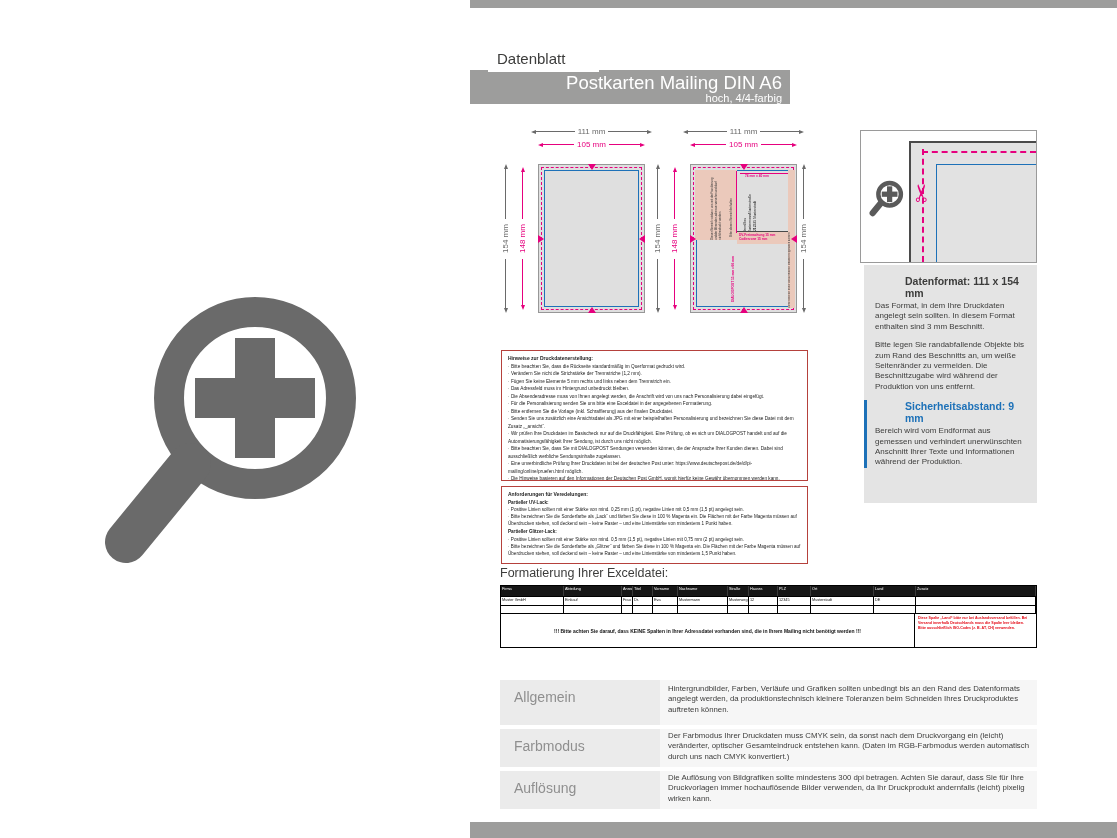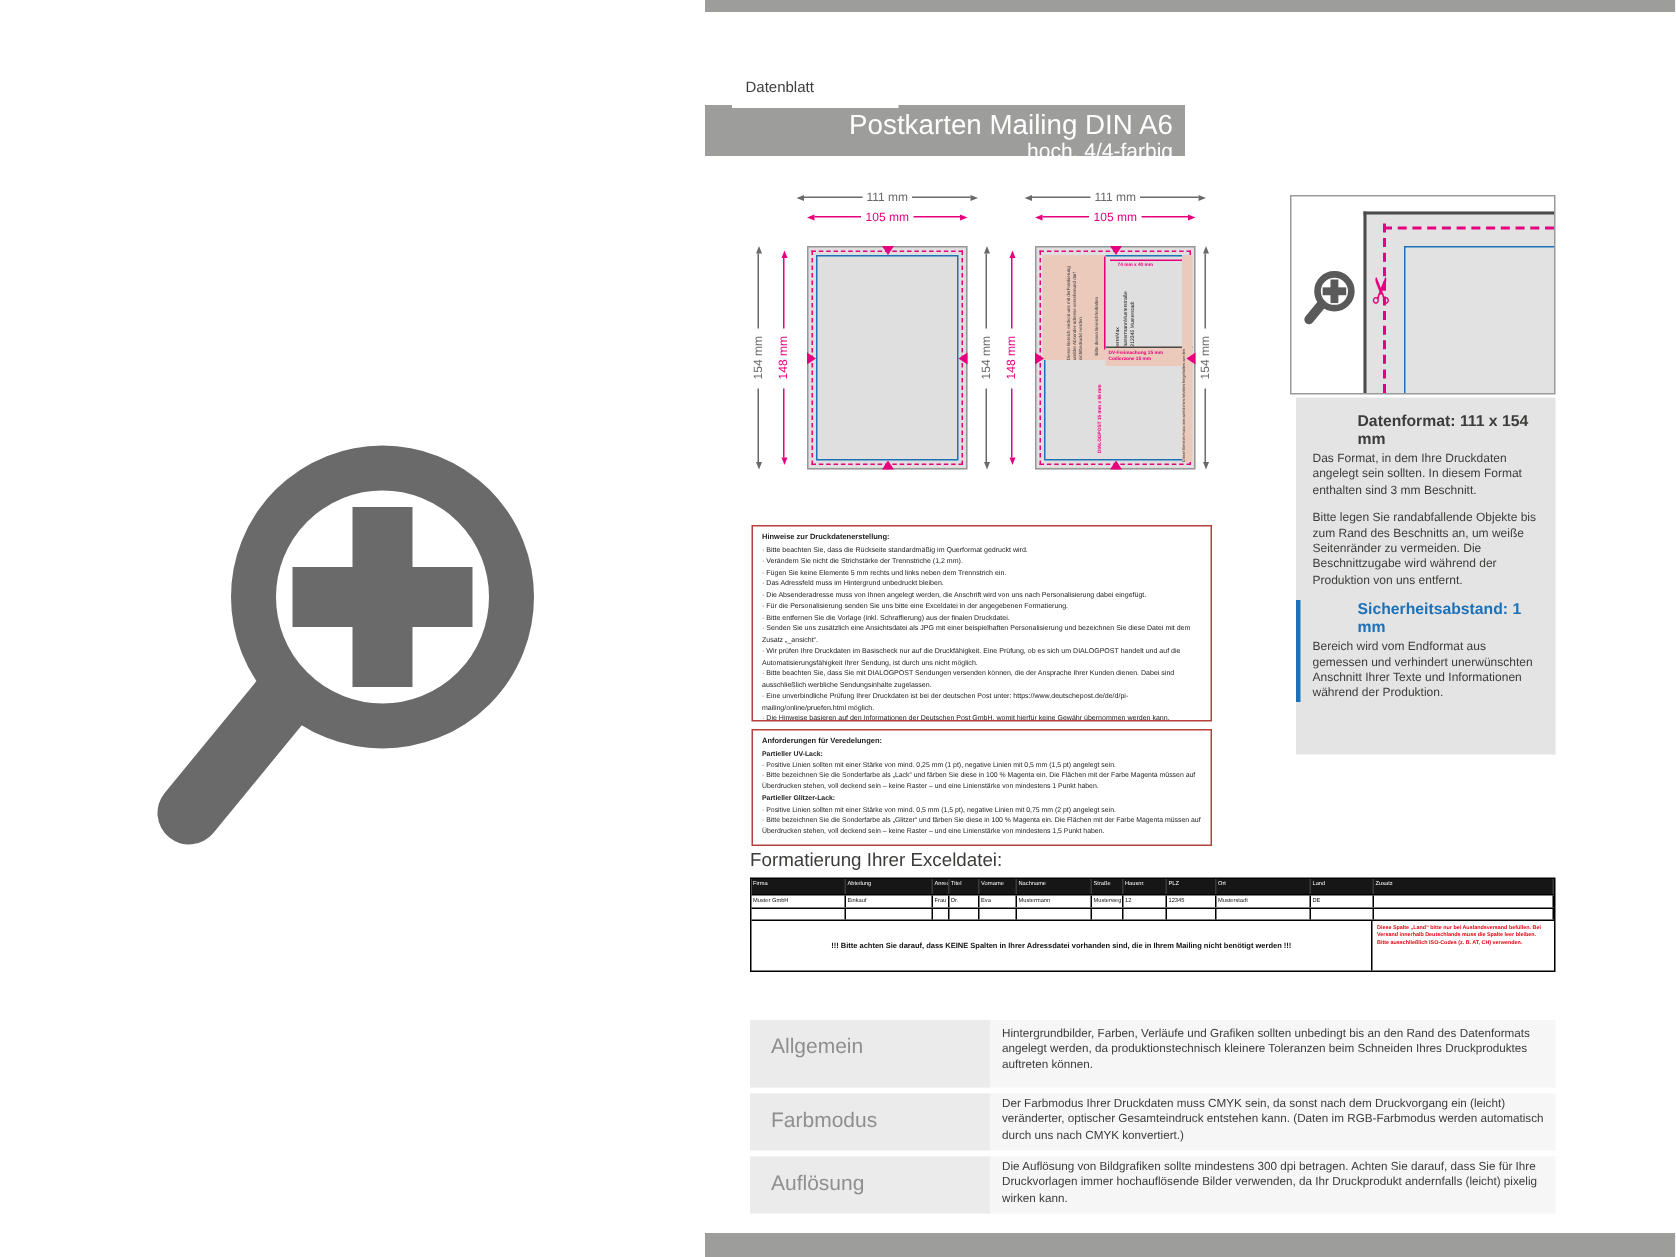--- a/index.html
+++ b/index.html
@@ -4,24 +4,24 @@
 <style>
   html,body{margin:0;padding:0;background:#fff;}
   #canvas{position:relative;width:1117px;height:838px;background:#fff;overflow:hidden;
           font-family:"Liberation Sans",sans-serif;color:#3c3c3b;}
   .abs{position:absolute;}
   
   .bar-top{left:470px;top:0;width:647px;height:8px;background:#9d9d9c;}
   .bar-bottom{left:470px;top:822px;width:647px;height:16px;background:#9d9d9c;}
   
   .tag-box{left:488px;top:46px;width:102px;height:26px;background:#fff;z-index:3;
-           font-size:10px;line-height:26px;padding-left:9px;color:#3c3c3b;}
+           font-size:15px;line-height:26px;padding-left:9px;color:#3c3c3b;}
   .title-bar{left:470px;top:70px;width:320px;height:34px;background:#9d9d9c;z-index:2;}
   .title-bar .t1{position:absolute;right:8px;top:2px;font-size:18.5px;color:#fff;white-space:nowrap;}
-  .title-bar .t2{position:absolute;right:8px;top:22px;font-size:14px;color:#fff;}
+  .title-bar .t2{position:absolute;right:8px;top:22px;font-size:11px;color:#fff;}
   
   .dimh{position:absolute;display:flex;align-items:center;height:9px;font-size:8px;}
   .dimh .dline{flex:1;height:1px;background:currentColor;}
   .dimh .dlabel{padding:0 3px;white-space:nowrap;}
   .dimh .ah-l{width:0;height:0;border-top:2.5px solid transparent;border-bottom:2.5px solid transparent;border-right:5px solid currentColor;}
   .dimh .ah-r{width:0;height:0;border-top:2.5px solid transparent;border-bottom:2.5px solid transparent;border-left:5px solid currentColor;}
   .dimv{position:absolute;display:flex;flex-direction:column;align-items:center;width:9px;font-size:8px;}
   .dimv .dline{flex:1;width:1px;background:currentColor;}
   .dimv .dlabel{height:40px;display:flex;align-items:center;justify-content:center;width:9px;}
   .dimv .rot{display:block;transform:rotate(-90deg);white-space:nowrap;}
@@ -245,21 +245,21 @@
       <rect x="95" y="96" width="120" height="40" fill="#5a5a5a"></rect>
       <rect x="135" y="56" width="40" height="120" fill="#5a5a5a"></rect>
     </svg>
   </div>
 
   <div class="abs side-panel">
     <div class="sp-title">Datenformat: 111 x 154 mm</div>
     <div class="sp-p">Das Format, in dem Ihre Druckdaten angelegt sein sollten. In diesem Format enthalten sind 3 mm Beschnitt.</div>
     <div class="sp-p">Bitte legen Sie randabfallende Objekte bis zum Rand des Beschnitts an, um weiße Seitenränder zu vermeiden. Die Beschnittzugabe wird während der Produktion von uns entfernt.</div>
     <div class="sp-blue">
-      <div class="sp-title">Sicherheitsabstand: 1 mm</div>
+      <div class="sp-title">Sicherheitsabstand: 9 mm</div>
       <div class="sp-p" style="margin-bottom:0;">Bereich wird vom Endformat aus gemessen und verhindert unerwünschten Anschnitt Ihrer Texte und Informationen während der Produktion.</div>
     </div>
   </div>
 
   <div class="abs note-box" style="top:350px;height:131px;">
     <div class="note-title">Hinweise zur Druckdatenerstellung:</div>
     <div>
 
     <div class="b-item">Bitte beachten Sie, dass die Rückseite standardmäßig im Querformat gedruckt wird.</div>
         <div class="b-item">Verändern Sie nicht die Strichstärke der Trennstriche (1,2 mm).</div>

